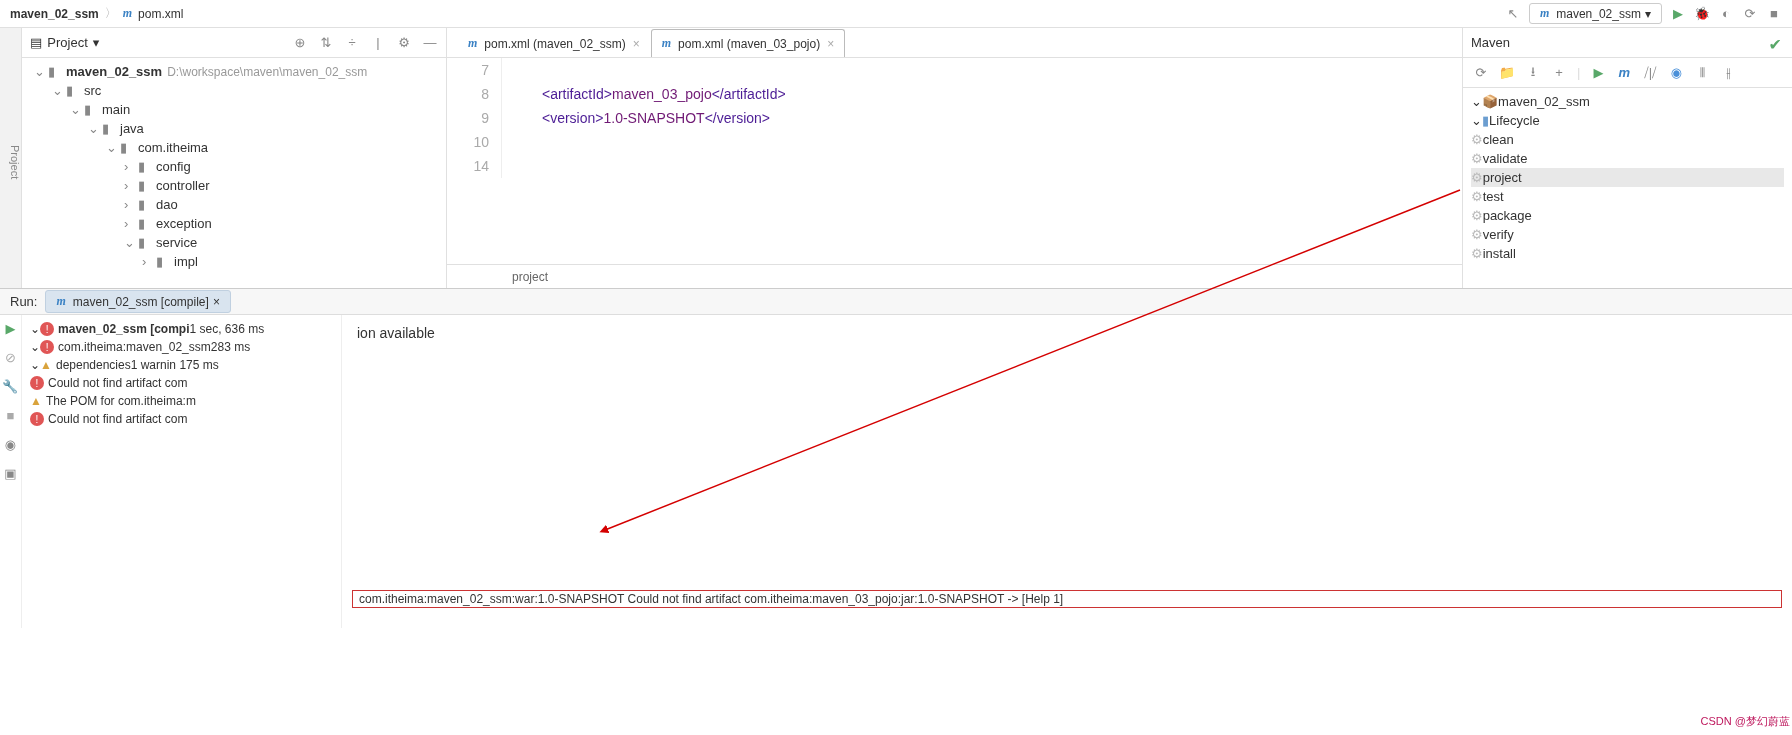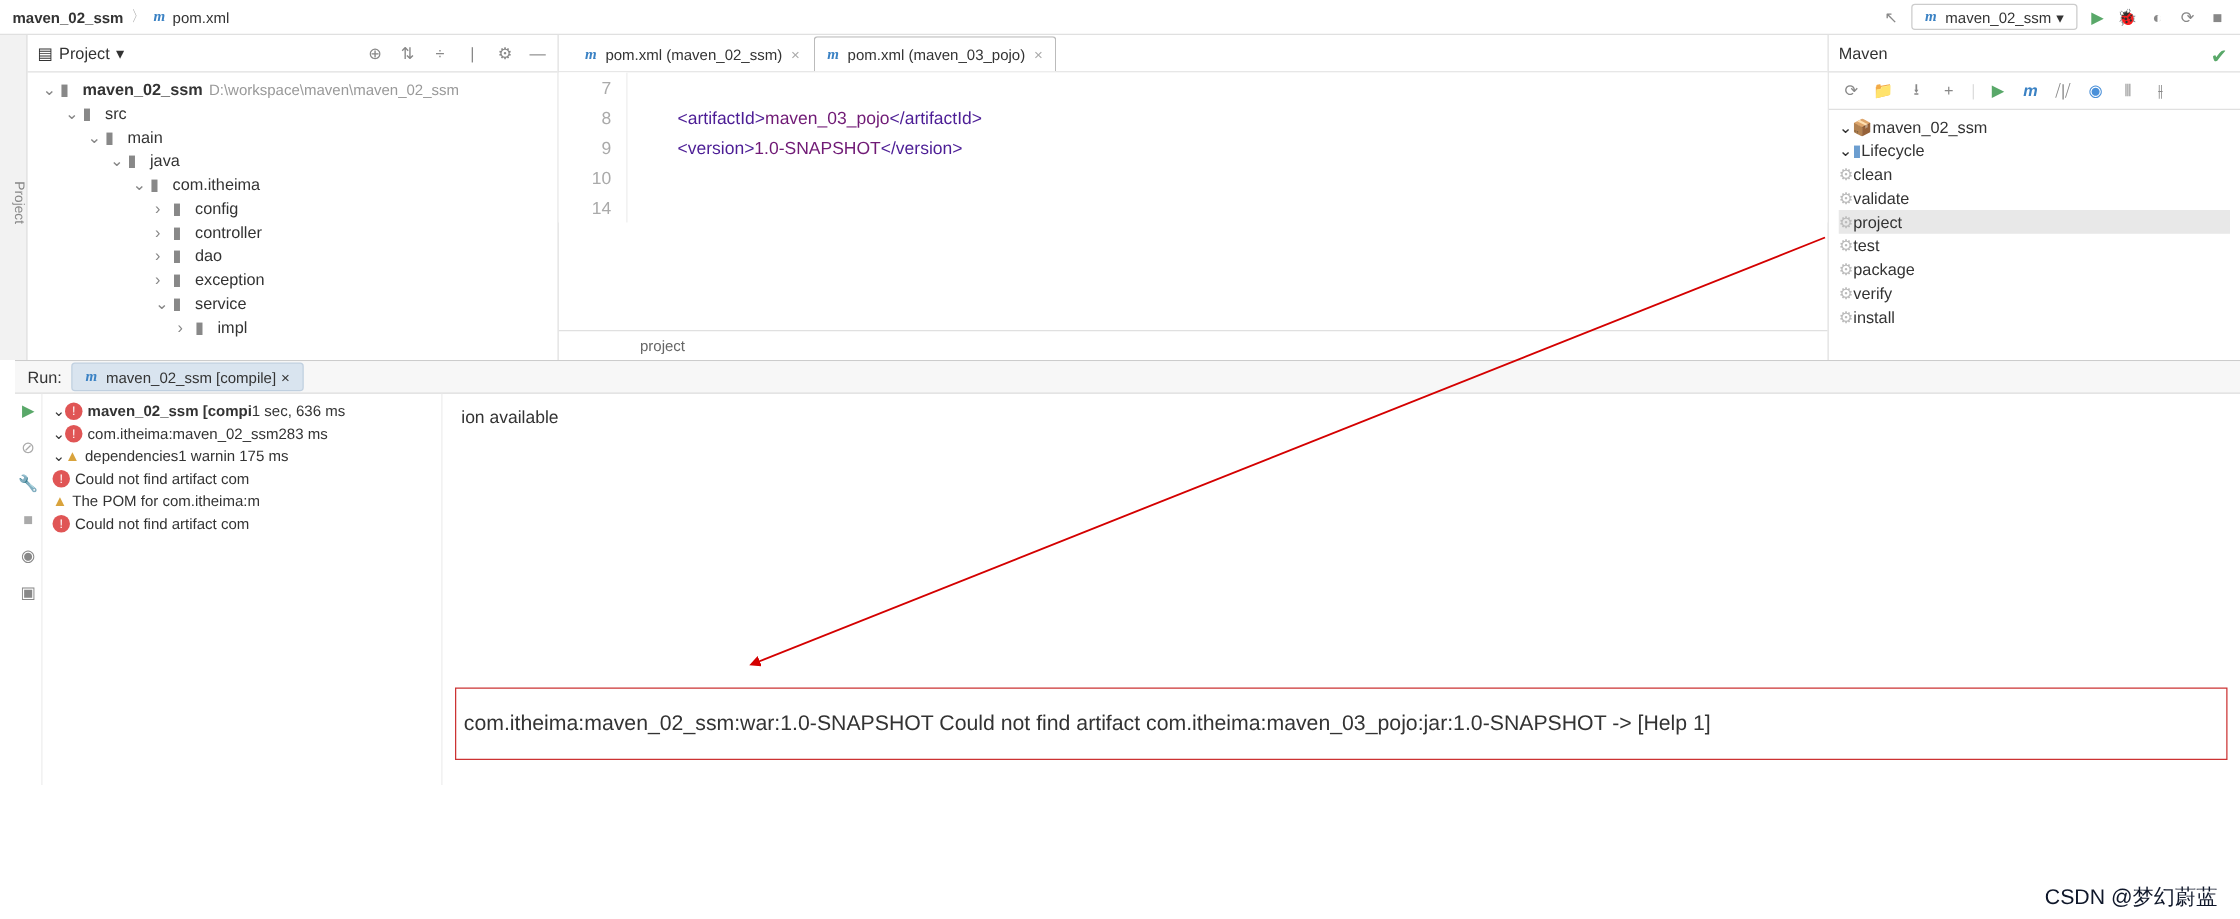--- a/index.html
+++ b/index.html
@@ -39,32 +39,32 @@
 .tag { color:#4c1d95; }
 .val { color:#701a75; }
 .sel { background:#a6c8e6; }
 .crumb-bar { height:24px; border-top:1px solid #e0e0e0; padding-left:65px; font-size:12px; color:#666; display:flex; align-items:center; margin-top:auto; }
 .maven-panel { width:330px; border-left:1px solid #e0e0e0; display:flex; flex-direction:column; }
 .maven-tools { height:30px; display:flex; align-items:center; gap:10px; padding:0 10px; border-bottom:1px solid #e0e0e0; color:#888; }
 .maven-tree { padding:4px 8px; }
 .mrow { display:flex; align-items:center; padding:2px 0; }
 .mrow.selected { background:#e8e8e8; }
 .gear { color:#bbb; }
-.run-panel { height:340px; border-top:1px solid #ccc; display:flex; flex-direction:column;margin-left:12px; }
+.run-panel { height:340px; border-top:1px solid #ccc; display:flex; flex-direction:column; }
 .run-hdr { height:26px; display:flex; align-items:center; padding:3px 10px; border-bottom:1px solid #ddd; background:#f7f7f7; }
 .run-tab { background:#d9e4ef; padding:3px 10px; border:1px solid #c0d0e0; border-radius:3px; font-size:12px; margin-left:8px; display:flex; align-items:center; gap:4px; }
 .run-body { display:flex; flex:1; }
 .run-side { width:22px; display:flex; flex-direction:column; align-items:center; padding-top:6px; gap:14px; color:#888; border-right:1px solid #eee; }
 .run-tree { width:320px; border-right:1px solid #eee; padding:5px 8px; font-size:12px; }
 .run-tree .row { display:flex; align-items:center; padding:2px 0; white-space:nowrap; }
 .err-ico { width:14px; height:14px; border-radius:50%; background:#e05555; color:#fff; font-size:10px; display:inline-flex; align-items:center; justify-content:center; margin-right:4px; }
 .warn-ico { color:#d9a33c; margin-right:4px; }
 .console { flex:1; font-family:Consolas,monospace; font-size:14px; padding:10px 15px; position:relative; }
-.error-box { border:1px solid #c33; padding:18px 6px; position:absolute; bottom:20px; left:10px; right:10px; font-size:17px; white-space:nowrap; overflow:hidden; }
-.watermark { position:absolute; bottom:6px; right:18px; color:#0f172a; font-size:17px; }
+.error-box { border:1px solid #c33; padding:1px 6px; position:absolute; bottom:20px; left:10px; right:10px; font-size:12px; white-space:nowrap; overflow:hidden; }
+.watermark { position:absolute; bottom:6px; right:2px; color:#be185d; font-size:11px; }
 .arrow-svg { position:absolute; top:180px; left:590px; width:880px; height:360px; pointer-events:none; }
 </style>
 </head>
 <body>
 
 <div class="topbar">
   <div class="breadcrumb">
     <b>maven_02_ssm</b>
     <span class="sep">〉</span>
     <span class="m-icon">m</span>

